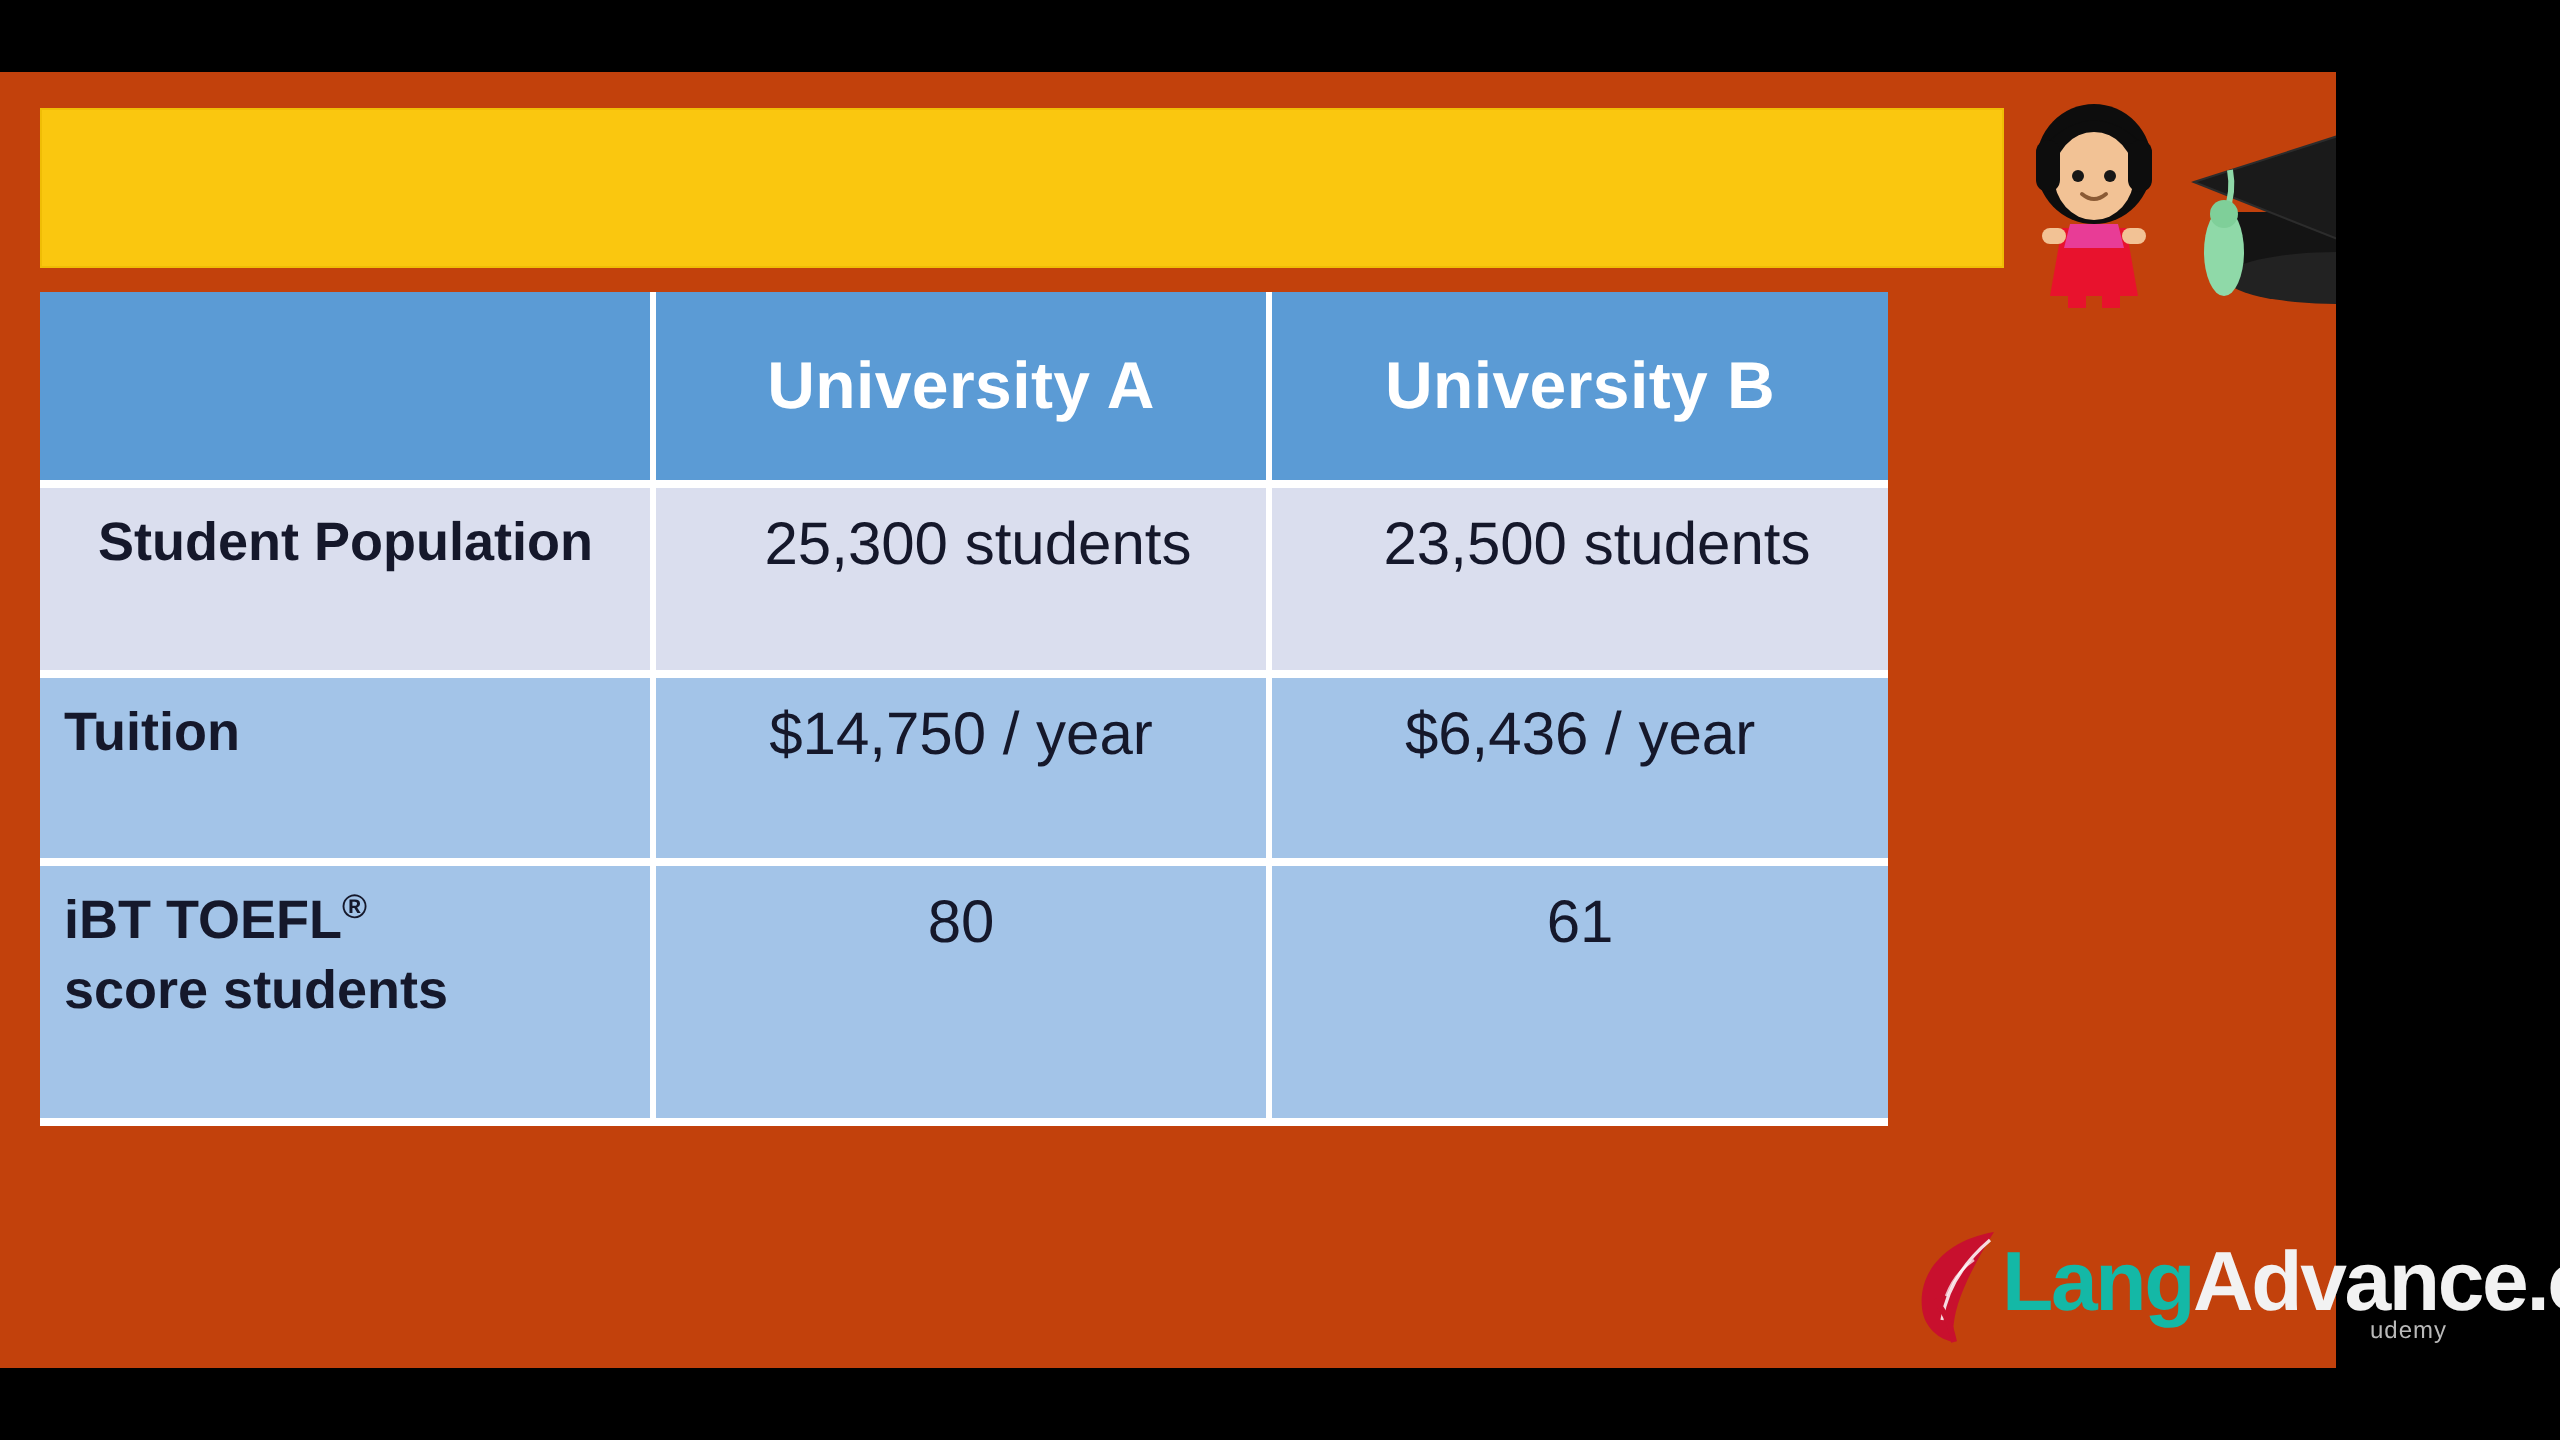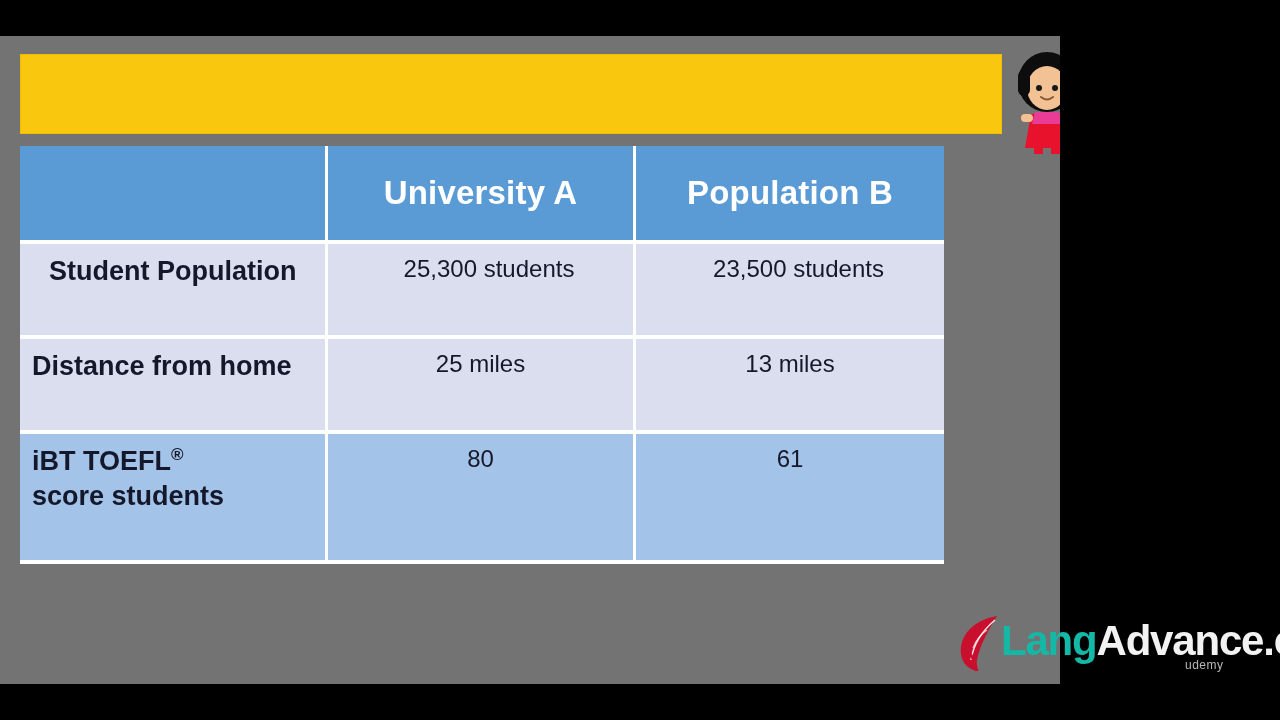--- a/index.html
+++ b/index.html
@@ -29,23 +29,23 @@
     z-index: 40;
   }
   #video-bar-top    { top: 0;    height: 36px; }
   #video-bar-bottom { top: 684px; height: 36px; }
 
   
   #slide-canvas {
     position: absolute;
     left: 0;
     top: 36px;
-    width: 1060px;
+    width: 1168px;
     height: 648px;
-    background: #737373;
+    background: #c2410c;
     overflow: hidden;
   }
 
   
   #title-banner {
     position: absolute;
     left: 20px;
     top: 18px;
     width: 982px;
     height: 80px;
@@ -119,21 +119,21 @@
 
   td.cell-label {
     font-size: 27px;
     font-weight: bold;
     text-align: left;
     line-height: 1.28;
     padding-left: 11px;
     padding-top: 13px;
   }
   td.cell-value {
-    font-size: 24px;
+    font-size: 30px;
     font-weight: normal;
     text-align: center;
     line-height: 1.28;
     padding-top: 12px;
   }
 
   tr#row-student-population td { height: 95px; padding-left: 29px; }
   tr#row-tuition td            { height: 94px; }
   tr#row-distance td           { height: 95px; }
   tr#row-toefl td              { height: 130px; }
@@ -228,37 +228,37 @@
     <table id="comparison-table">
       <colgroup>
         <col class="col-label">
         <col class="col-a">
         <col class="col-b">
       </colgroup>
       <thead>
         <tr id="table-header-row">
           <th class="header-blank"></th>
           <th>University A</th>
-          <th>Population B</th>
+          <th>University B</th>
         </tr>
       </thead>
       <tbody>
 
         <tr id="row-student-population" class="row-light">
           <td class="cell-label">Student Population</td>
           <td class="cell-value">25,300 students</td>
           <td class="cell-value">23,500 students</td>
         </tr>
 
-
-        <tr id="row-distance" class="row-light">
-          <td class="cell-label">Distance from home</td>
-          <td class="cell-value">25 miles</td>
-          <td class="cell-value">13 miles</td>
-        </tr>
+        <tr id="row-tuition" class="row-dark">
+          <td class="cell-label">Tuition</td>
+          <td class="cell-value">$14,750 / year</td>
+          <td class="cell-value">$6,436 / year</td>
+        </tr>
+
 
         <tr id="row-toefl" class="row-dark">
           <td class="cell-label">
             <span>iBT TOEFL</span><sup class="registered-mark">®</sup><br>
             <span>score students</span>
           </td>
           <td class="cell-value">80</td>
           <td class="cell-value">61</td>
         </tr>
 

